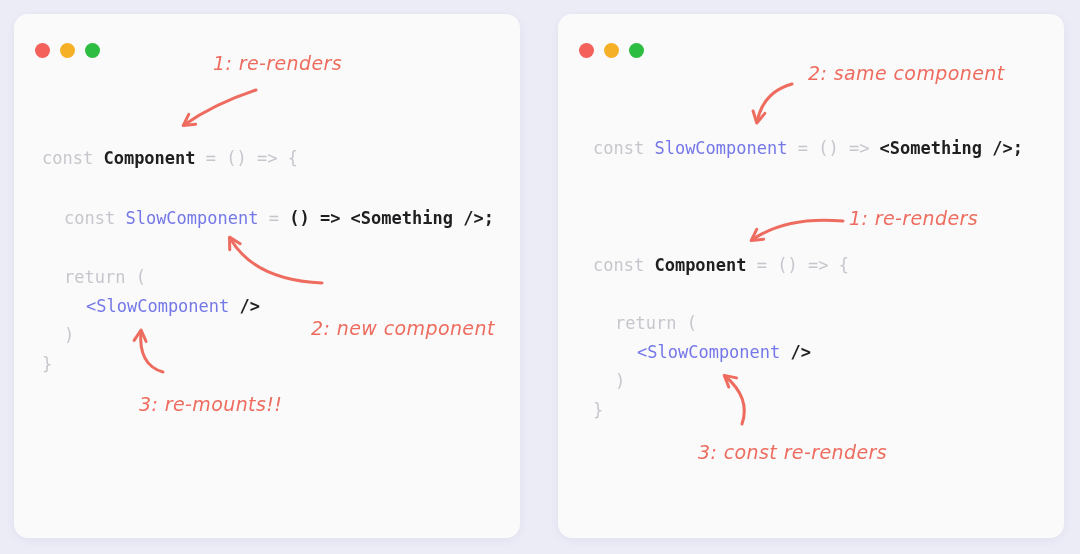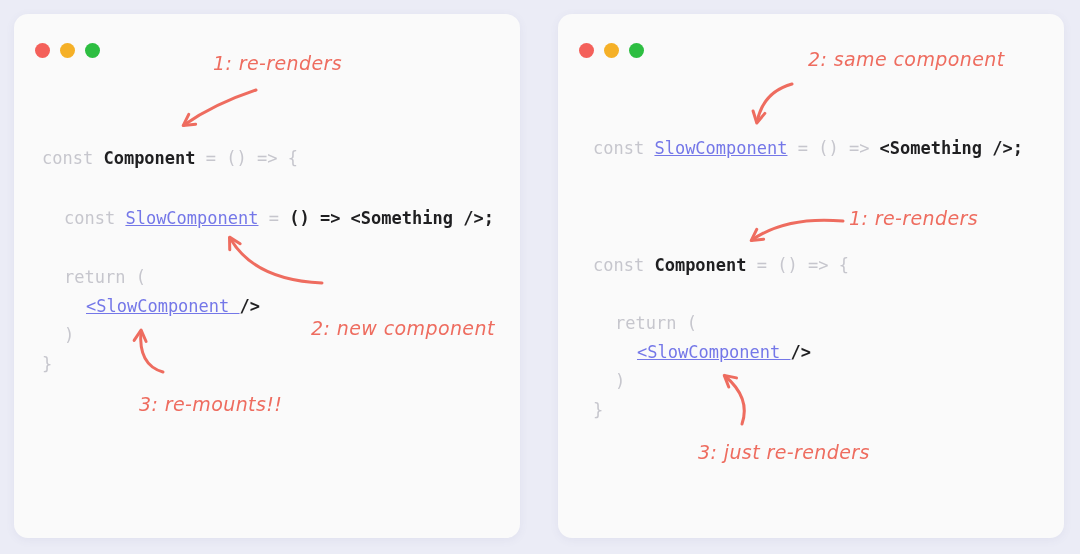--- a/index.html
+++ b/index.html
@@ -21,21 +21,21 @@
   .dots { position:absolute; left:21px; top:29px; display:flex; gap:10px; }
   .dot { width:15px; height:15px; border-radius:50%; }
   .dot-red { background: var(--dot-red, #f4605a); }
   .dot-yellow { background: var(--dot-yellow, #f5b027); }
   .dot-green { background: var(--dot-green, #2dbe41); }
   .code-line {
     position:absolute; font-size:17px; line-height:21px; white-space:pre;
   }
   .tok-gray { color: var(--code-gray, #c6c6cd); font-weight:400; }
   .tok-dark { color: var(--code-dark, #1f1f21); font-weight:700; }
-  .tok-blue { color: var(--code-blue, #7477e8); font-weight:500;text-decoration:underline; }
+  .tok-blue { color: var(--code-blue, #7477e8); font-weight:500; }
   .annotation {
     position:absolute;
     font-family:"DejaVu Sans", sans-serif;
     font-style:italic; font-weight:500;
     font-size:19px; letter-spacing:0.4px;
     color: var(--annotation, #ee6c5f);
     white-space:nowrap;
   }
   .arrows {
     position:absolute; left:0; top:0; width:506px; height:524px;
@@ -105,16 +105,16 @@
     <path class="arrow-path" d="M 184,410 Q 193,384 167,362" marker-end="url(#arrowhead)"></path>
   </svg>
 
   <div class="code-line" style="left:35px; top:124px;"><span class="tok-gray">const </span><span class="tok-blue">SlowComponent</span><span class="tok-gray"> = () =&gt; </span><span class="tok-dark">&lt;Something /&gt;;</span></div>
   <div class="code-line" style="left:35px; top:241px;"><span class="tok-gray">const </span><span class="tok-dark">Component</span><span class="tok-gray"> = () =&gt; {</span></div>
   <div class="code-line" style="left:57px; top:299px;"><span class="tok-gray">return (</span></div>
   <div class="code-line" style="left:79px; top:328px;"><span class="tok-blue">&lt;SlowComponent </span><span class="tok-dark">/&gt;</span></div>
   <div class="code-line" style="left:57px; top:357px;"><span class="tok-gray">)</span></div>
   <div class="code-line" style="left:35px; top:386px;"><span class="tok-gray">}</span></div>
 
-  <div class="annotation" style="left:250px; top:34px;">2: same component</div>
+  <div class="annotation" style="left:250px; top:48px;">2: same component</div>
   <div class="annotation" style="left:291px; top:193px;">1: re-renders</div>
-  <div class="annotation" style="left:140px; top:427px;">3: just re-renders</div>
+  <div class="annotation" style="left:140px; top:427px;">3: const re-renders</div>
 </div>
 
 </body></html>

